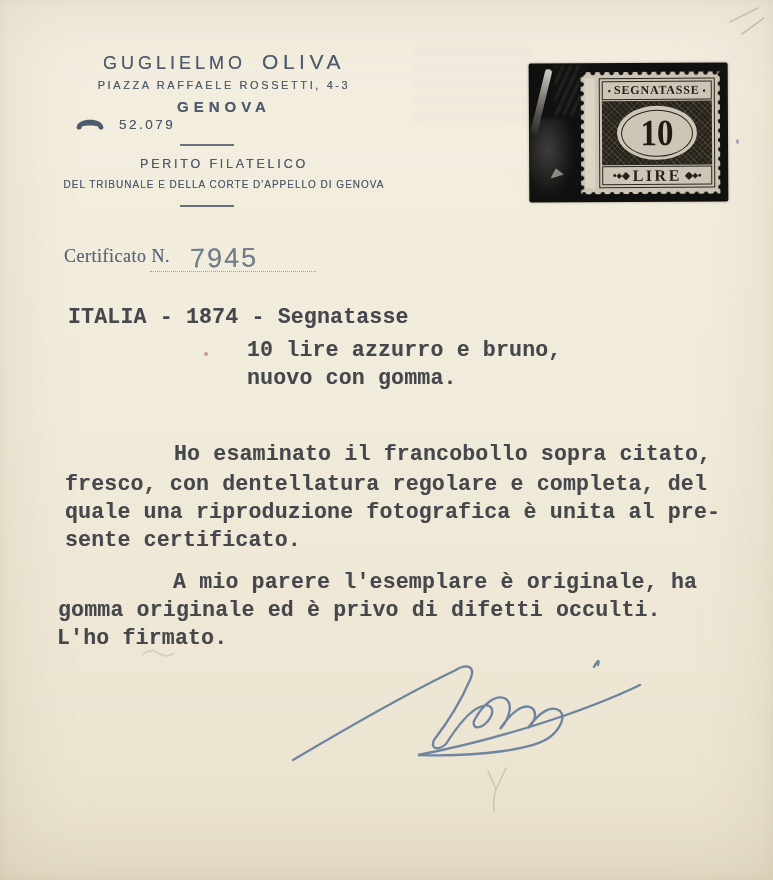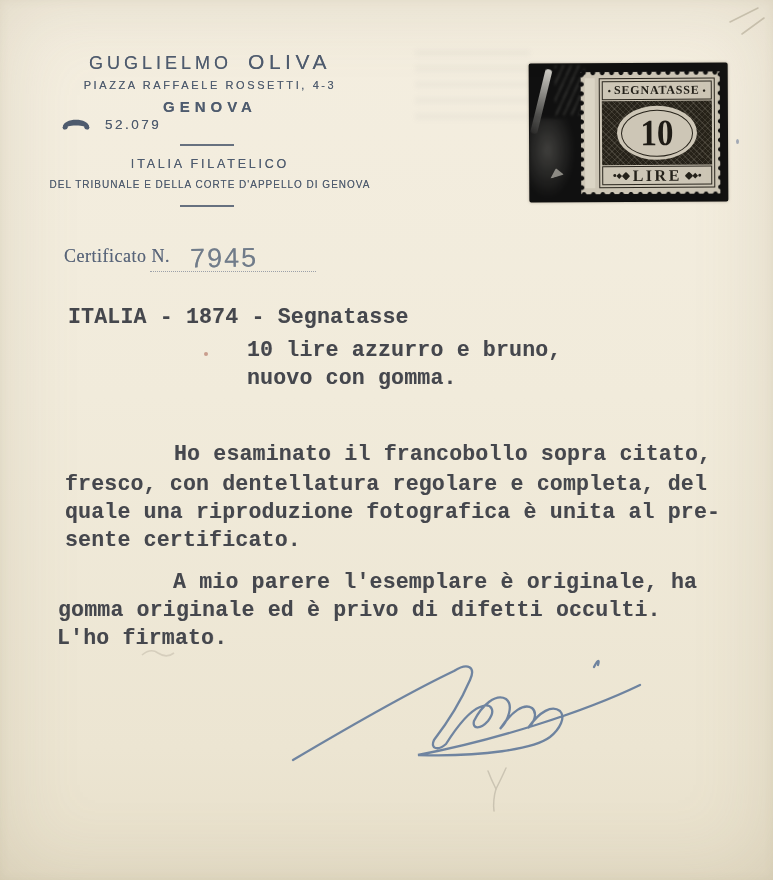--- a/index.html
+++ b/index.html
@@ -8,21 +8,21 @@
     background:linear-gradient(180deg,#f4eee0 0%,#f1ebdb 45%,#ece5d2 85%,#e7dfca 100%);
     font-family:"Liberation Sans", sans-serif;
   }
   .page::after{
     content:""; position:absolute; inset:0; pointer-events:none;
     box-shadow:inset 0 0 80px rgba(150,136,100,0.20), inset 0 0 10px rgba(150,136,100,0.10);
   }
   .abs{position:absolute;}
 
   
-  .lh{color:#4e5b6e; text-shadow:0 0 0.5px rgba(78,91,110,0.7);}
+  .lh{color:#4e5b6e; text-shadow:0 0 0.5px rgba(78,91,110,0.7);margin-left:14px;}
   .lh-name{left:0; top:50; width:420px; text-align:center; white-space:nowrap;}
   .lh-name .first{font-size:18px; letter-spacing:4px;}
   .lh-name .last{font-size:21px; letter-spacing:4.5px; margin-left:16px;}
   .lh-address{left:0; top:79px; width:420px; text-align:center; font-size:11px; letter-spacing:2.6px;}
   .lh-city{left:0; top:98px; width:420px; text-align:center; font-size:15px; font-weight:700; letter-spacing:5px;}
   .lh-phone{left:60px; top:117px; display:flex; align-items:center; gap:13px;}
   .lh-phone .num{font-size:13.5px; letter-spacing:2.5px;}
   .rule{height:2px; background:#4e5b6e; opacity:0.85; width:54px; left:180px;}
   .rule.r1{top:144px;} .rule.r2{top:205px;}
   .lh-title{left:0; top:157px; width:420px; text-align:center; font-size:12.5px; letter-spacing:2.8px;}
@@ -110,21 +110,21 @@
     <div class="abs lh lh-city">GENOVA</div>
     <div class="abs lh lh-phone">
       <svg width="32" height="14" viewBox="0 0 34 14">
         <path d="M3,10 C3,4 10,1.5 17,1.5 C24,1.5 31,4 31,10 C31,11.8 29.2,12.3 28.2,10.8 C26.6,8.6 24.5,7.6 17,7.6 C9.5,7.6 7.4,8.6 5.8,10.8 C4.8,12.3 3,11.8 3,10 Z" fill="#4e5b6e"></path>
         <circle cx="5.5" cy="9.3" r="2.6" fill="#4e5b6e"></circle>
         <circle cx="28.5" cy="9.3" r="2.6" fill="#4e5b6e"></circle>
       </svg>
       <span class="num">52.079</span>
     </div>
     <div class="abs rule r1"></div>
-    <div class="abs lh lh-title">ITALIA FILATELICO</div>
+    <div class="abs lh lh-title">PERITO FILATELICO</div>
     <div class="abs lh lh-subtitle">DEL TRIBUNALE E DELLA CORTE D'APPELLO DI GENOVA</div>
     <div class="abs rule r2"></div>
   </div>
 
   <div class="abs photo">
     <div class="streak1"></div>
     <div class="streak2"></div>
     <div class="streak4"></div>
     <div class="streak3"></div>
     <div class="stamp">

